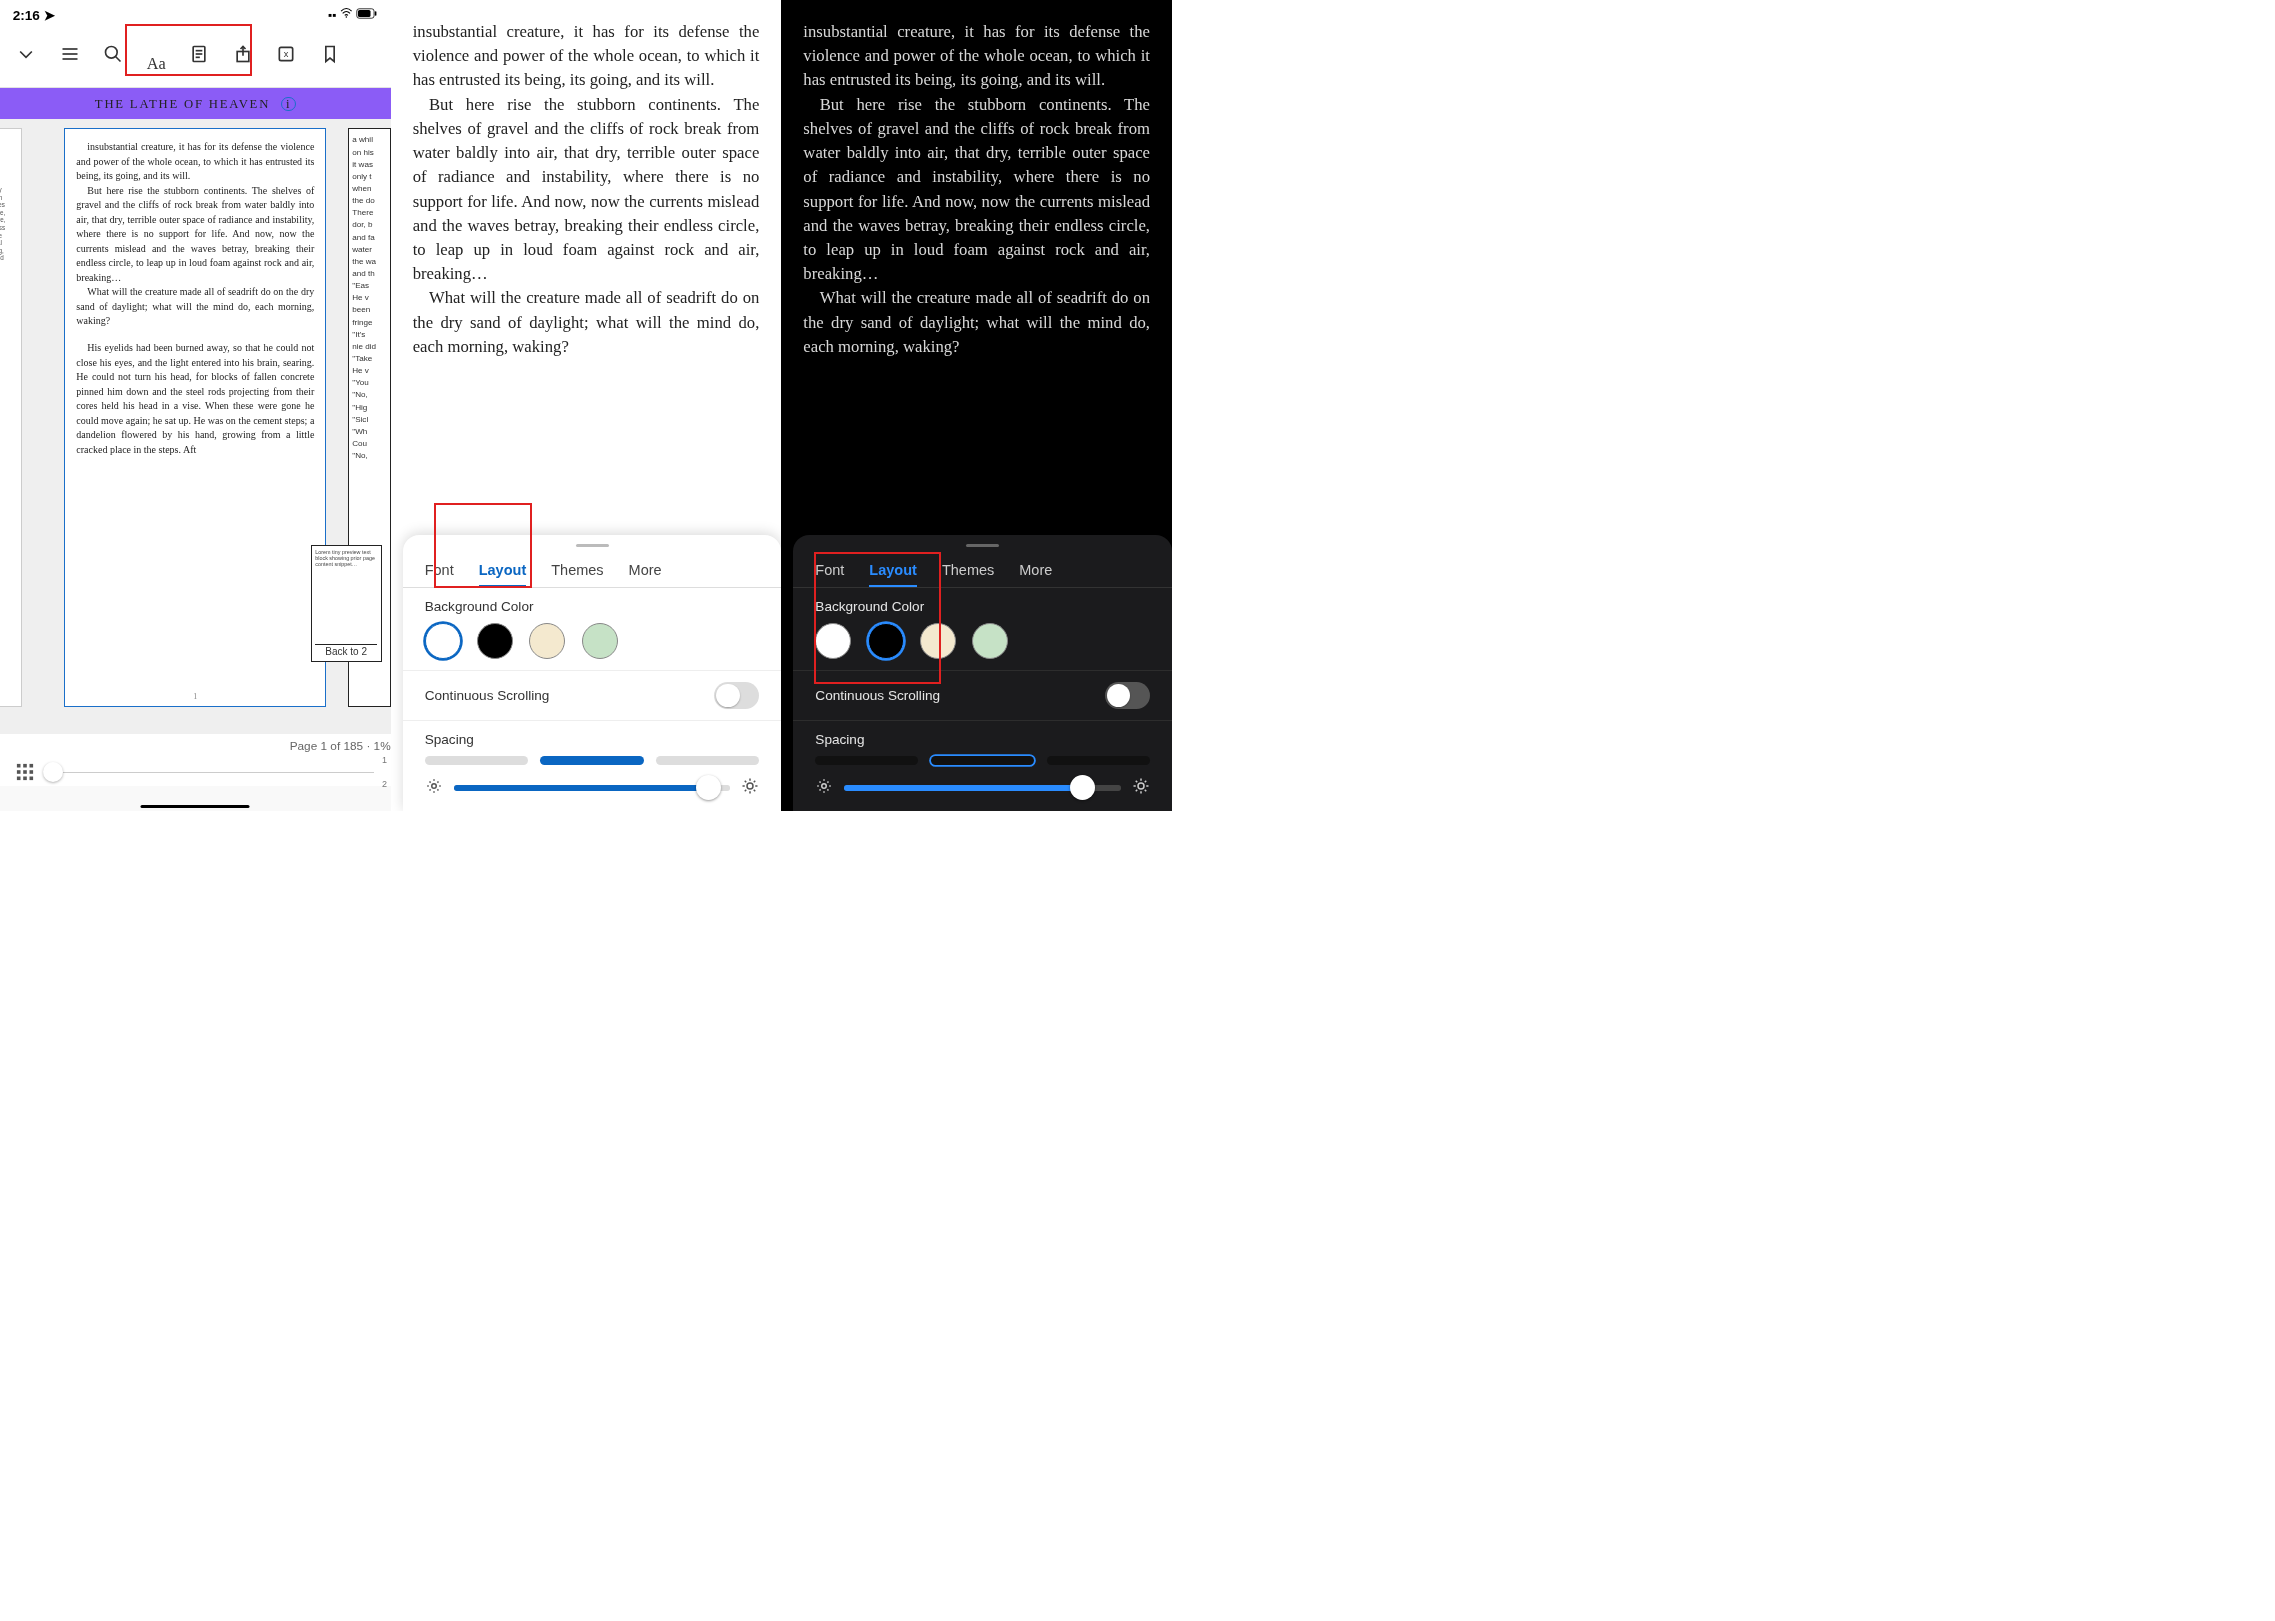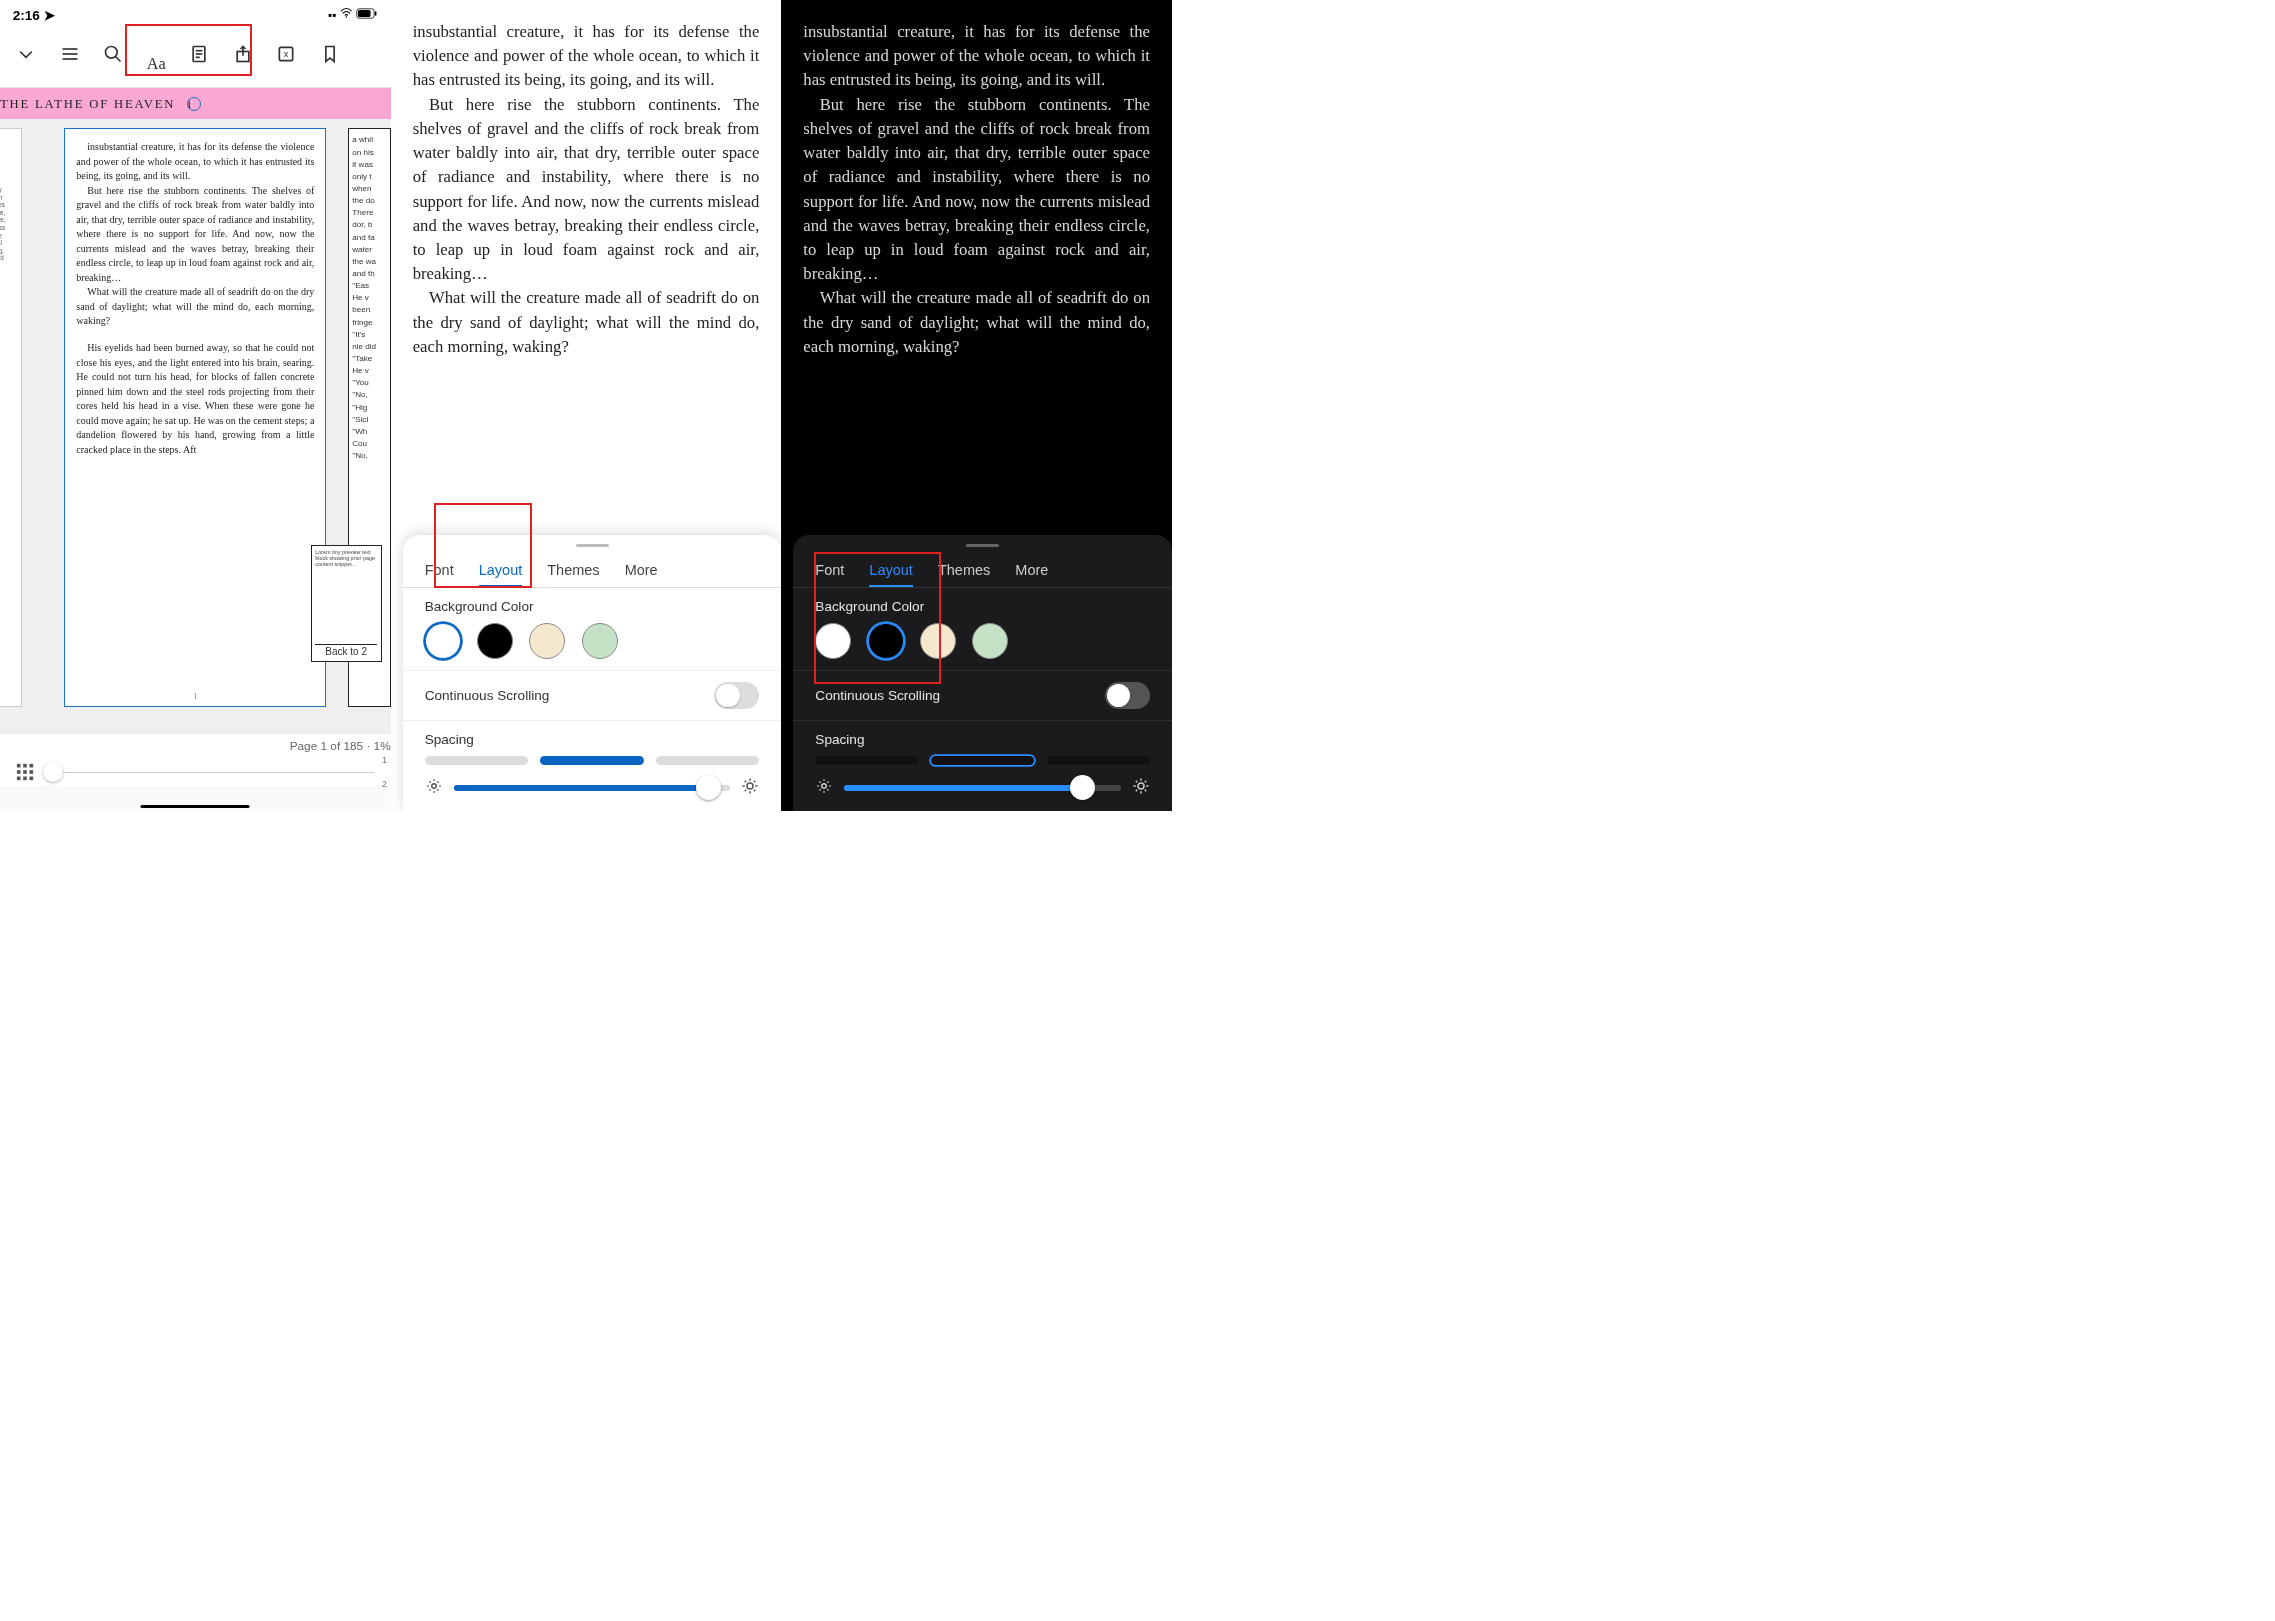--- a/index.html
+++ b/index.html
@@ -22,21 +22,21 @@
     background:#fff;
     gap:12px;
   }
   .sb-right { display:flex; gap:3.6px; align-items:center; font-size:11.8px;}
   .toolbar {
     display:flex; gap:23.5px; align-items:center; padding:9px 16.3px 12.7px 16.3px;
     background:#fff; border-bottom:0.9px solid #e2e2e2;
   }
   .tb-ico { width:20px; height:20px; color:#333; display:flex; align-items:center; justify-content:center;}
   .tb-ico svg { width:20px; height:20px; stroke:#333; fill:none; stroke-width:2;}
-  .title-row { padding:7.2px 0; background:#f9a8d4;}
+  .title-row { text-align:center; padding:7.2px 0; background:#8b5cf6;}
   .title-row span { font-family: Georgia, serif; letter-spacing:1.8px; font-size:12.7px; color:#222;}
   .info-ico { display:inline-block; margin-left:7.2px; width:14.5px;height:14.5px;border:1.4px solid #1a6fc9;color:#1a6fc9;border-radius:50%;font-size:10px;line-height:12.7px;}
   .thumb-area { position:relative; background:#efefef; height:615px; display:flex; align-items:flex-start; justify-content:center; padding-top:9px;}
   .side-thumb { position:absolute; top:9px; width:40px; height:579px; background:#fff; border:0.9px solid #ccc; font-size:6.3px; color:#555; padding:3.6px; line-height:1.2; overflow:hidden;}
   .side-thumb.left { left:-18px; }
   .side-thumb .blue-hdr{color:#1a4aa8;font-weight:bold;font-size:7.2px;margin:3.6px 0;}
   .main-thumb { width:262px; height:579px; background:#fff; border:1.8px solid #1a6fc9; padding:11px; font-family:Georgia,serif; font-size:10px; line-height:1.45; color:#222; text-align:justify; position:relative; overflow:hidden;}
   .main-thumb .para { text-indent:11px; margin:0;}
   .main-thumb .pgnum{position:absolute;bottom:3.6px;left:50%;transform:translateX(-50%);font-size:8.1px;color:#888;}
   .right-partial { position:absolute; top:9px; right:0; width:43px; height:579px; background:#fff; border:0.9px solid #222; font-size:8.1px; color:#333; padding:5.4px 3.6px; line-height:1.5; overflow:hidden;}
@@ -59,21 +59,21 @@
   .body-text p.ind{text-indent:16.3px;}
   .panel3 .body-text{color:#d8d8d8;}
   .sheet{position:absolute;bottom:0;left:12px;right:0;border-top-left-radius:16.3px;border-top-right-radius:16.3px;padding:9px 0 0 0;}
   .panel2 .sheet{background:#fff;box-shadow:0 -1.8px 12.7px rgba(0,0,0,.15);}
   .panel3 .sheet{background:#1b1b1d;color:#e5e5e5;}
   .grabber{width:33px;height:3.6px;background:#bbb;border-radius:2.7px;margin:0 auto 9px;}
   .panel3 .grabber{background:#666;}
   .tabs{display:flex;gap:25px;padding:0 22px;border-bottom:0.9px solid #ddd;font-size:14.5px;color:#444;}
   .panel3 .tabs{border-color:#333;color:#ccc;}
   .tabs .tab{padding:5.4px 0 7.2px;}
-  .tabs .tab.active{color:#0a66c2;border-bottom:2.3px solid #0a66c2;font-weight:400;}
+  .tabs .tab.active{color:#0a66c2;border-bottom:2.3px solid #0a66c2;font-weight:700;}
   .panel3 .tabs .tab.active{color:#2a8cff;border-color:#2a8cff;}
   .sect{padding:11px 22px;border-bottom:0.9px solid #eee;}
   .panel3 .sect{border-color:#2d2d2d;}
   .sect-lbl{font-size:13.6px;color:#333;margin-bottom:9px;}
   .panel3 .sect-lbl{color:#e5e5e5;}
   .swatches{display:flex;gap:16.3px;}
   .sw{width:36px;height:36px;border-radius:50%;border:1.4px solid #888;}
   .sw.white{background:#fff;}
   .sw.black{background:#000;}
   .sw.sepia{background:#f4e9cf;}

